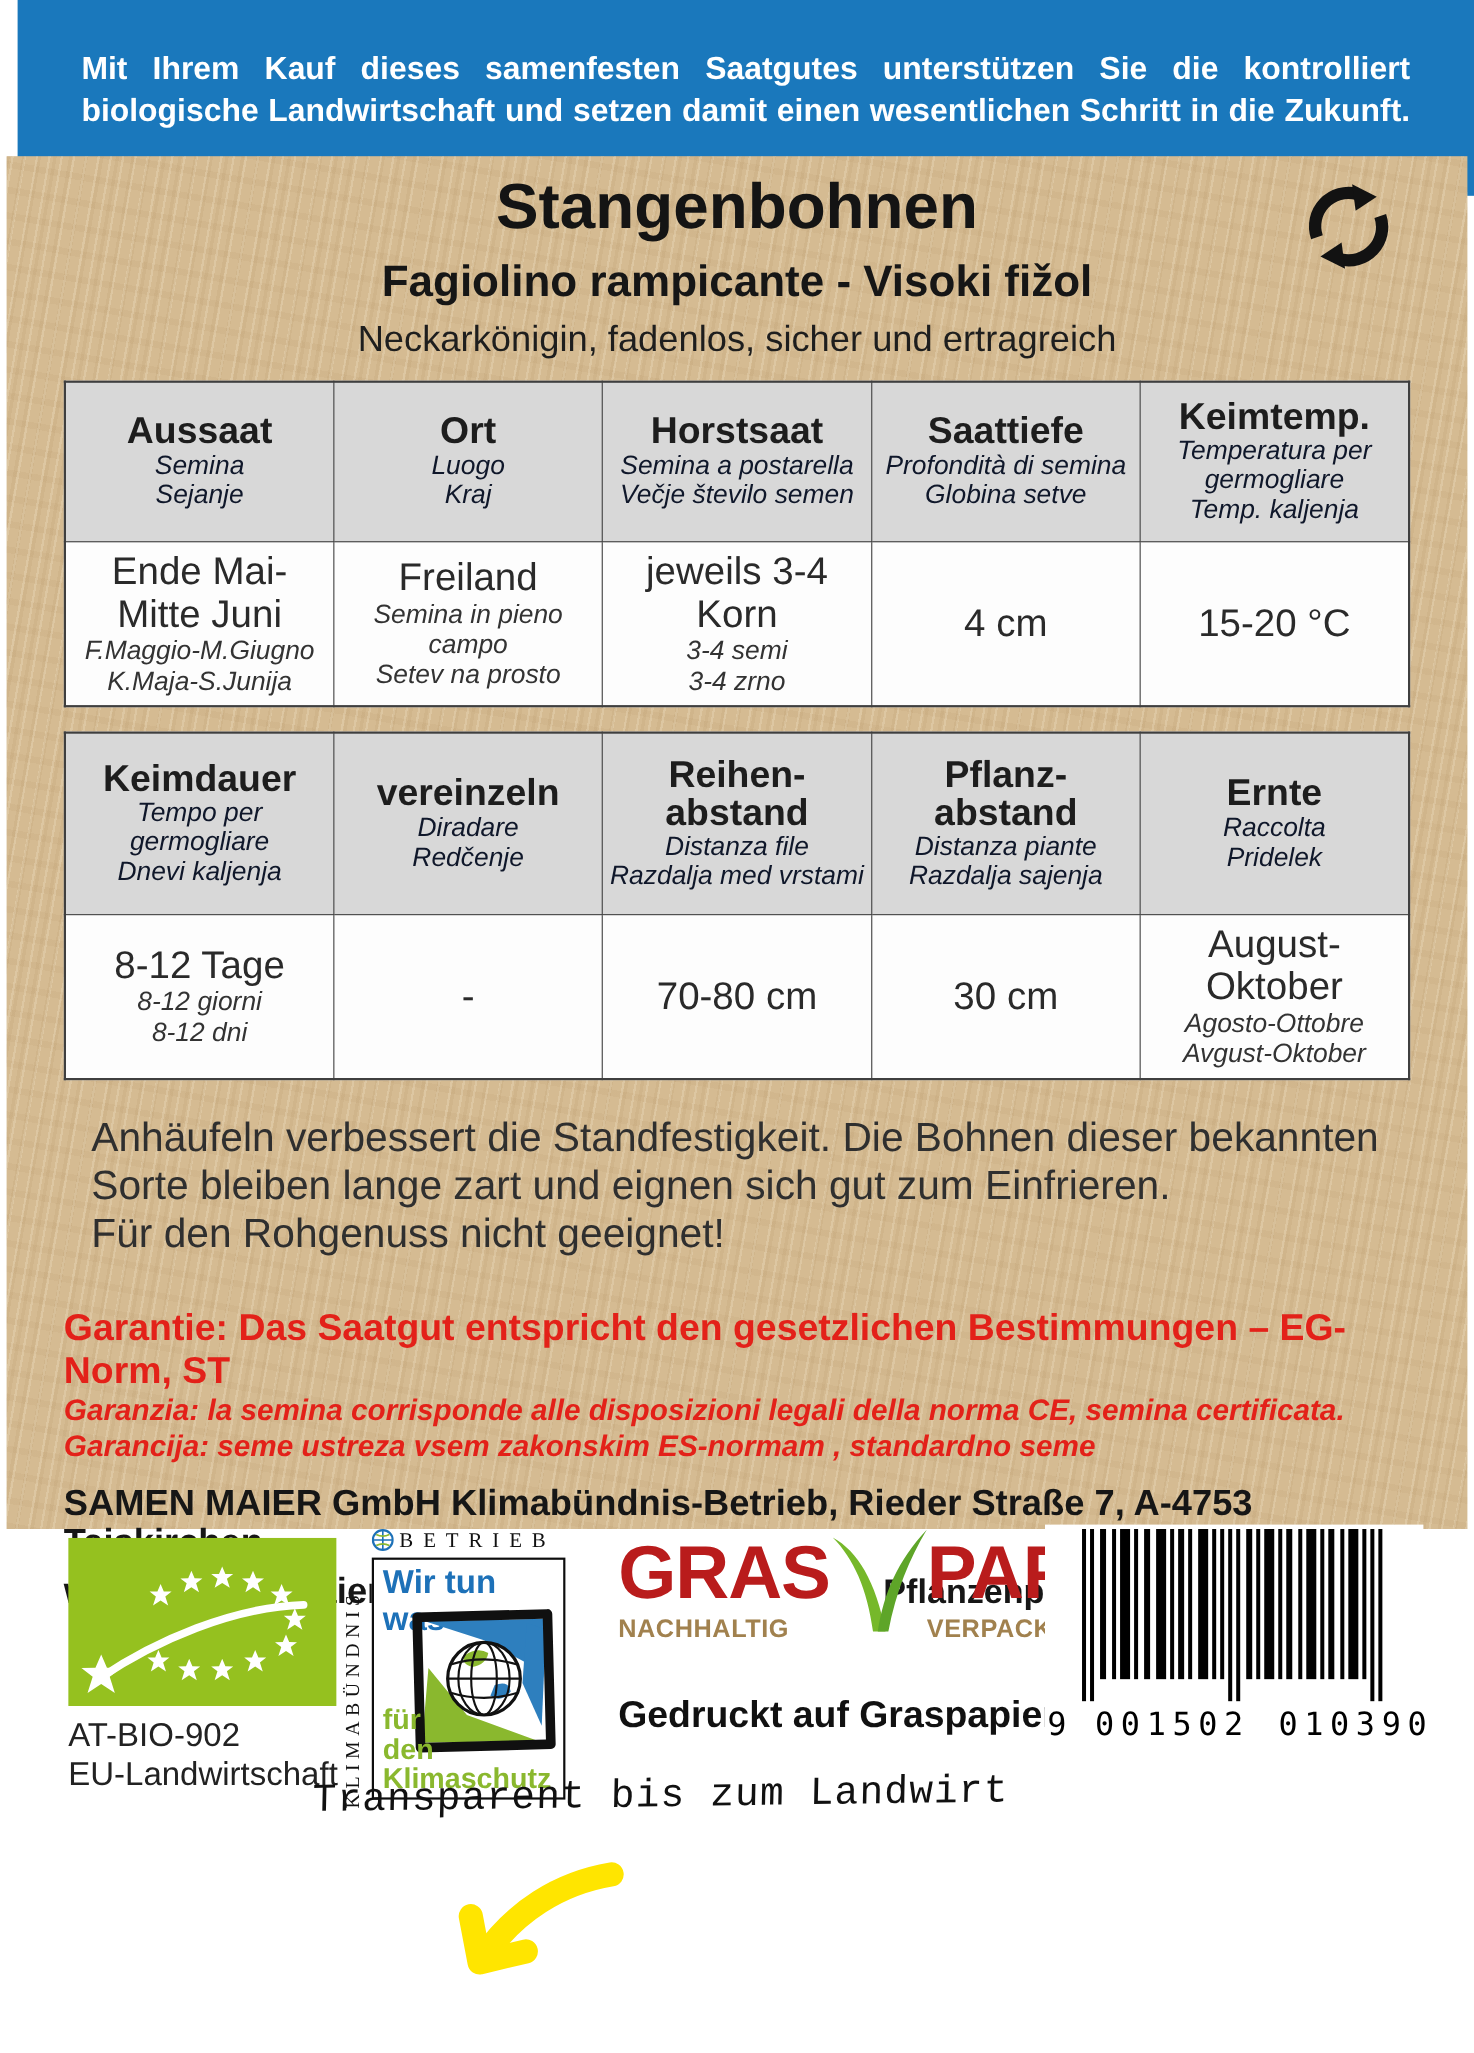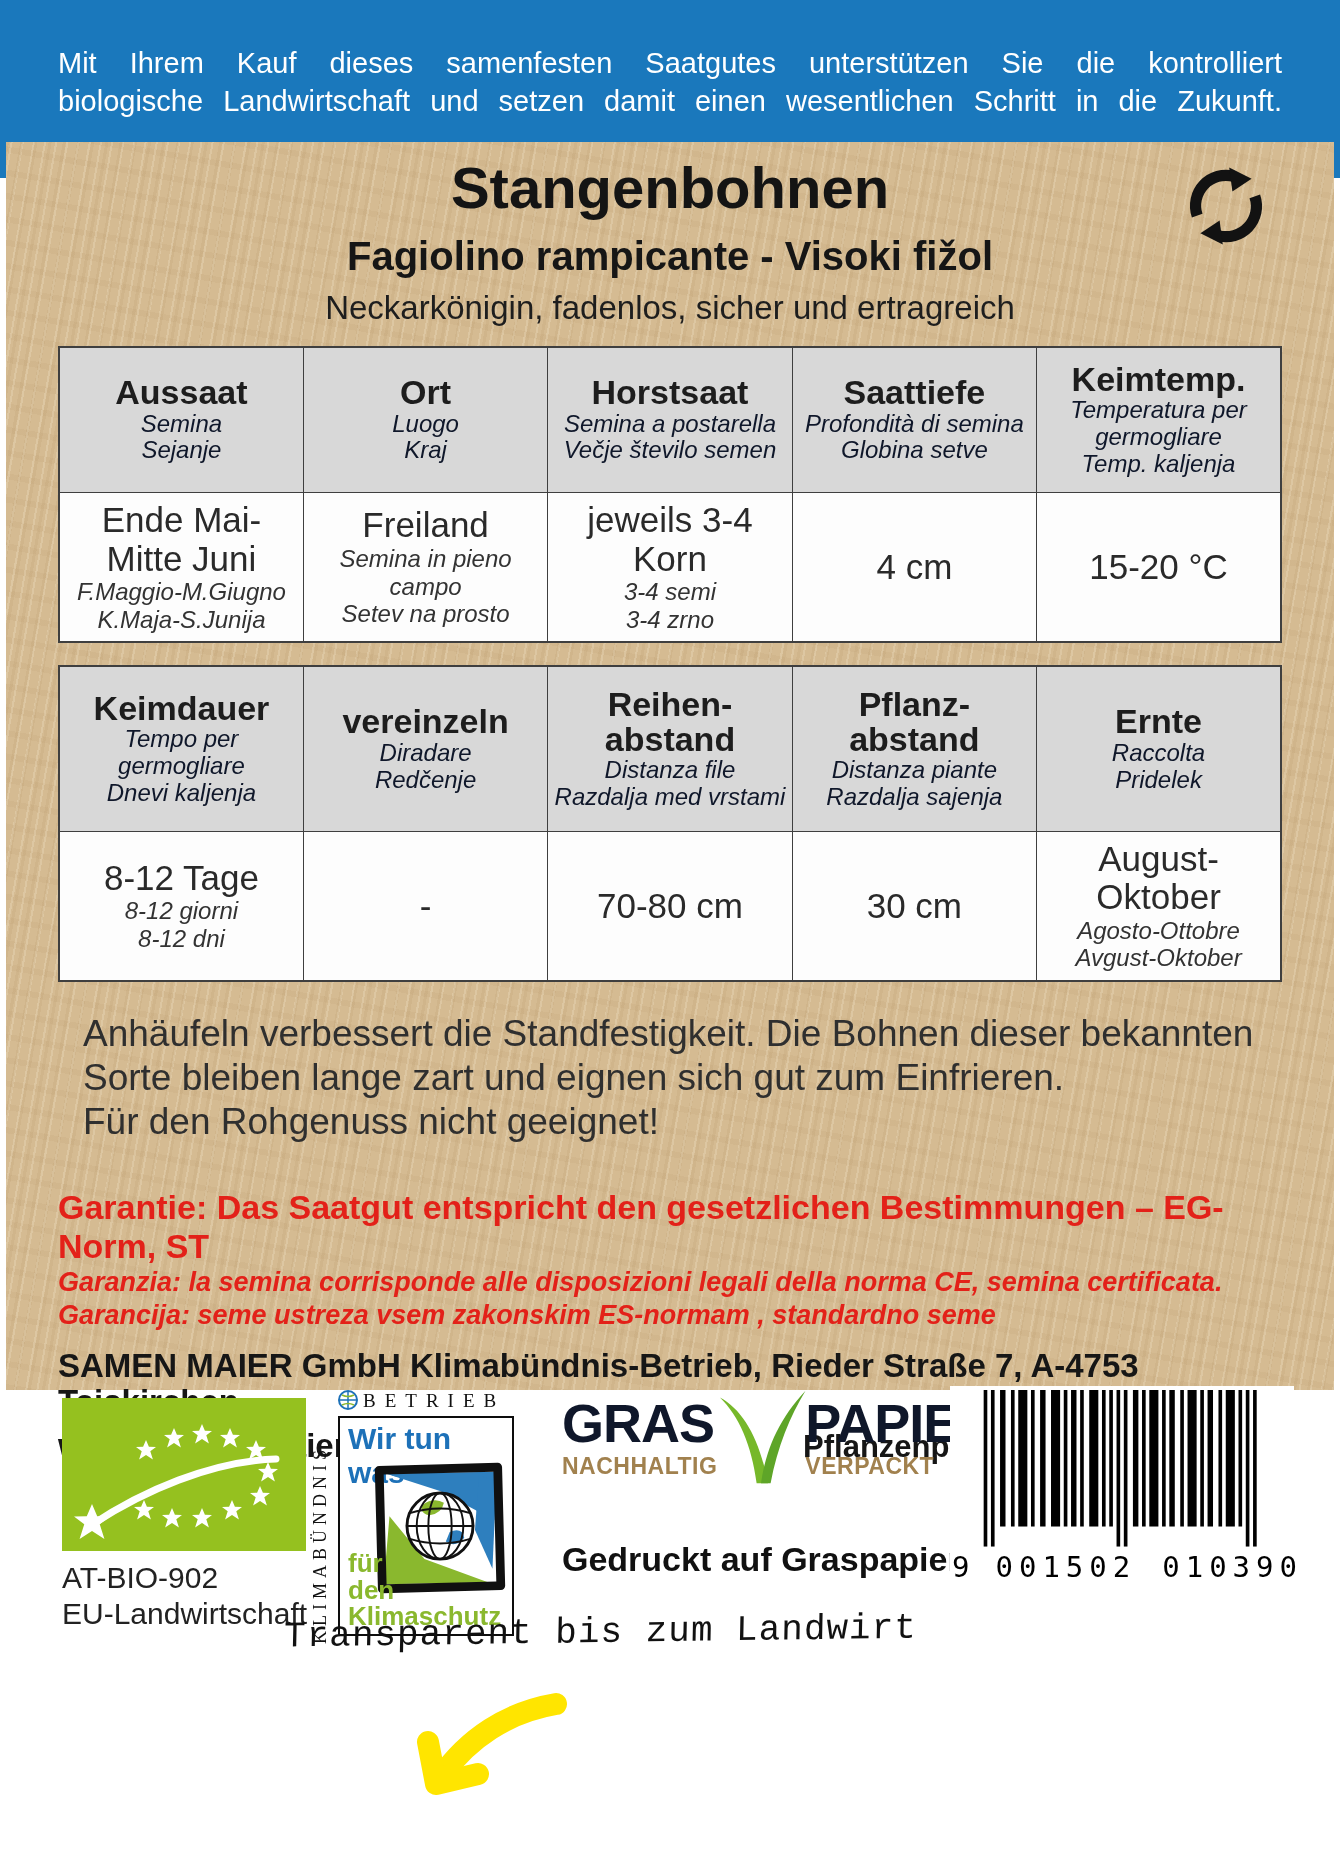--- a/index.html
+++ b/index.html
@@ -1,21 +1,21 @@
 <!DOCTYPE html>
 <html><head>
 <meta charset="utf-8">
 <style>
   html,body{margin:0;padding:0;background:#e8e8e8;}
   .page{position:relative;width:1340px;height:1866px;background:#ffffff;overflow:hidden;
         font-family:"Liberation Sans",sans-serif;color:#1d1d1d;margin:0 auto;}
 
   
-  .banner{position:absolute;top:0;left:0;right:0;height:178px;background:#1a78bc;
-          box-sizing:border-box;padding:44px 58px 0 58px;}
+  .banner{position:absolute;top:0;left:16px;right:0;height:178px;background:#1a78bc;
+          box-sizing:border-box;padding:44px 58px 0 58px;font-weight:bold;}
   .banner-line{color:#ffffff;font-size:29px;line-height:38px;
                text-align:justify;text-align-last:justify;}
 
   
   .kraft{position:absolute;top:142px;left:6px;right:6px;height:1248px;
          background-color:#d5bb92;
          background-image:
            repeating-linear-gradient(100deg, rgba(164,128,77,0.10) 0 3px, transparent 3px 14px),
            repeating-linear-gradient(280deg, rgba(255,246,226,0.20) 0 2px, transparent 2px 11px),
            repeating-linear-gradient(10deg,  rgba(150,110,60,0.06) 0 6px, transparent 6px 23px);
@@ -59,21 +59,21 @@
   .betrieb-row{position:absolute;left:30px;top:0;display:flex;align-items:flex-start;gap:5px;}
   .betrieb-row span{font-family:"Liberation Serif",serif;font-size:19px;letter-spacing:9px;color:#111111;}
   .klima-box{position:absolute;left:30px;top:26px;width:176px;height:220px;background:#ffffff;
              border:2px solid #0d0d0d;box-sizing:border-box;}
   .wir{margin:4px 0 0 8px;font-size:30px;font-weight:bold;color:#1d71b8;}
   .klima-art{position:absolute;right:4px;top:42px;width:136px;height:136px;}
   .fuer{position:absolute;left:8px;bottom:4px;font-size:26px;font-weight:bold;color:#8ab82e;line-height:1.02;}
   .gras{position:absolute;left:562px;top:1398px;}
   .gras-row{display:flex;align-items:flex-start;}
   .gras-col{display:flex;flex-direction:column;}
-  .gras-word{color:#0f172a;font-weight:bold;font-size:54px;line-height:0.95;letter-spacing:-1px;}
+  .gras-word{color:#b91c1c;font-weight:bold;font-size:68px;line-height:0.95;letter-spacing:-1px;}
   .gras-sub{color:#a1814e;font-weight:bold;font-size:23px;letter-spacing:0.5px;margin-top:4px;}
   .gras-check{width:96px;height:106px;margin:-8px -4px 0 -4px;}
   .printed{position:absolute;left:562px;top:1540px;font-size:34px;font-weight:bold;color:#111111;}
   .barcode{position:absolute;left:950px;top:1386px;width:344px;background:#ffffff;padding:4px 0;}
   .barcode svg{display:block;width:336px;height:162px;margin:0 auto;}
   .bar-nums{display:flex;gap:26px;justify-content:flex-start;padding-left:2px;margin-top:-2px;
             font-family:"DejaVu Sans Mono",monospace;font-size:29px;color:#000;}
   .bar-nums .grp{letter-spacing:6px;}
   .handwriting{position:absolute;left:284px;top:1612px;font-family:"Liberation Mono",monospace;
                font-size:36px;color:#111111;letter-spacing:1px;transform:rotate(-0.8deg) skewX(-2deg);}

